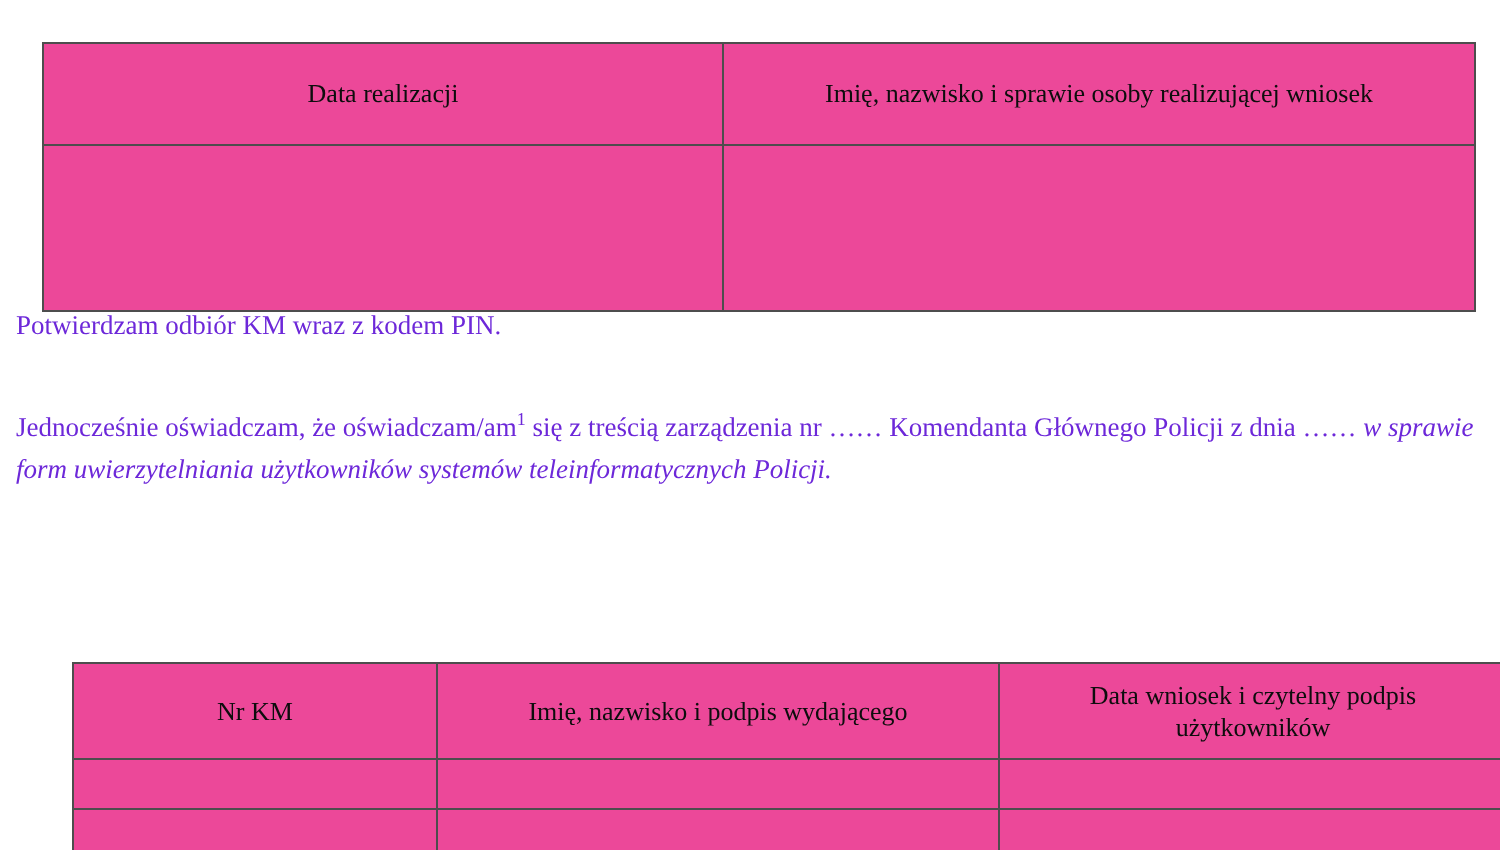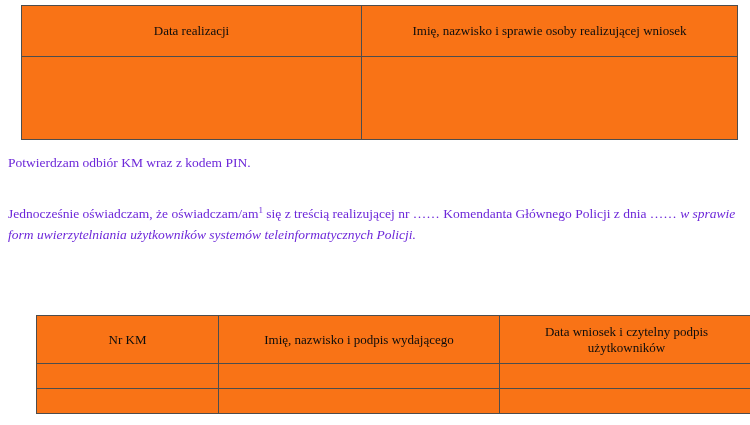--- a/index.html
+++ b/index.html
@@ -15,21 +15,22 @@
     font-family: "Liberation Serif", "DejaVu Serif", serif;
     color: #000000;
     overflow: hidden;
   }
 
   
   .doc-table {
     position: absolute;
     border-collapse: collapse;
     table-layout: fixed;
-    background: #f97316;
+    background: #ec4899;
+    margin-top: 16px;
   }
   .doc-table td {
     border: 1px solid #4d4d4d;
     padding: 0;
     text-align: center;
     vertical-align: middle;
     font-size: 13px;
     line-height: 1.18;
     color: #0d0d0d;
   }
@@ -108,21 +109,21 @@
         </td>
       </tr>
     </tbody>
   </table>
 
   <div class="para" id="para-confirm">
     <span>Potwierdzam odbiór KM wraz z kodem PIN.</span>
   </div>
 
   <div class="para" id="para-declaration">
-    <span>Jednocześnie oświadczam, że oświadczam/am</span><span class="sup">1</span><span> się z treścią realizującej nr …… Komendanta Głównego Policji z dnia …… </span><span class="italic">w sprawie form uwierzytelniania użytkowników systemów teleinformatycznych Policji.</span>
+    <span>Jednocześnie oświadczam, że oświadczam/am</span><span class="sup">1</span><span> się z treścią zarządzenia nr …… Komendanta Głównego Policji z dnia …… </span><span class="italic">w sprawie form uwierzytelniania użytkowników systemów teleinformatycznych Policji.</span>
   </div>
 
   <table id="table-odbior" class="doc-table">
     <tbody>
       <tr class="hdr-row">
         <td class="col-nr">
           <span class="cell-text">Nr KM</span>
         </td>
         <td class="col-sign">
           <span class="cell-text">Imię, nazwisko i podpis wydającego</span>

